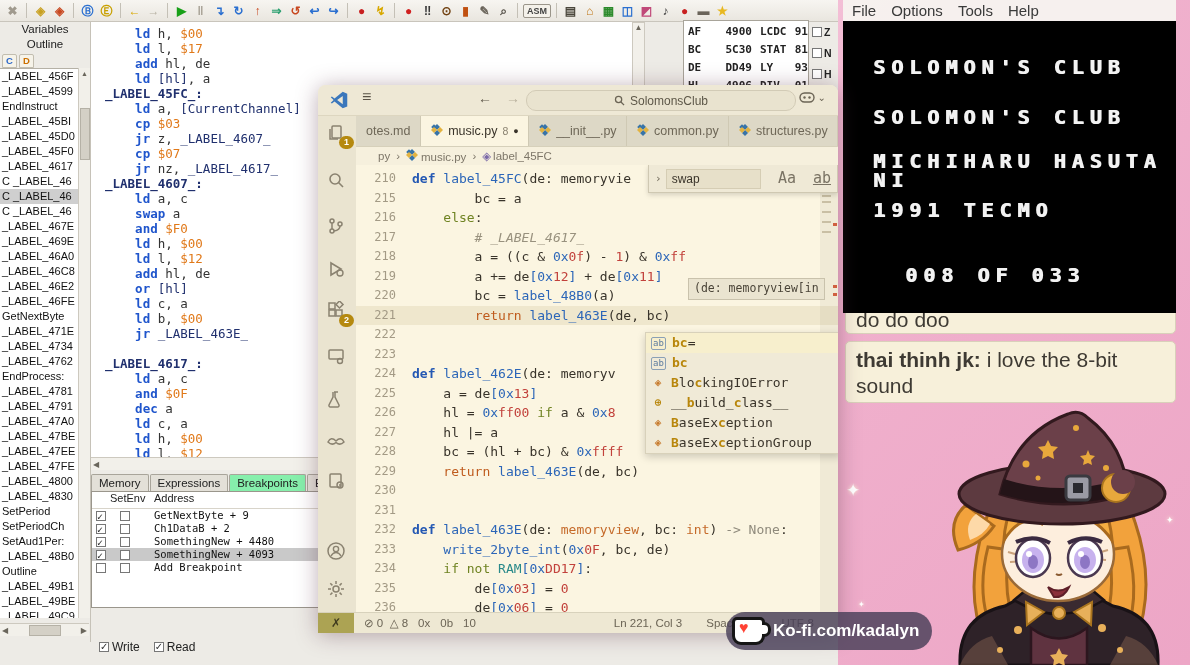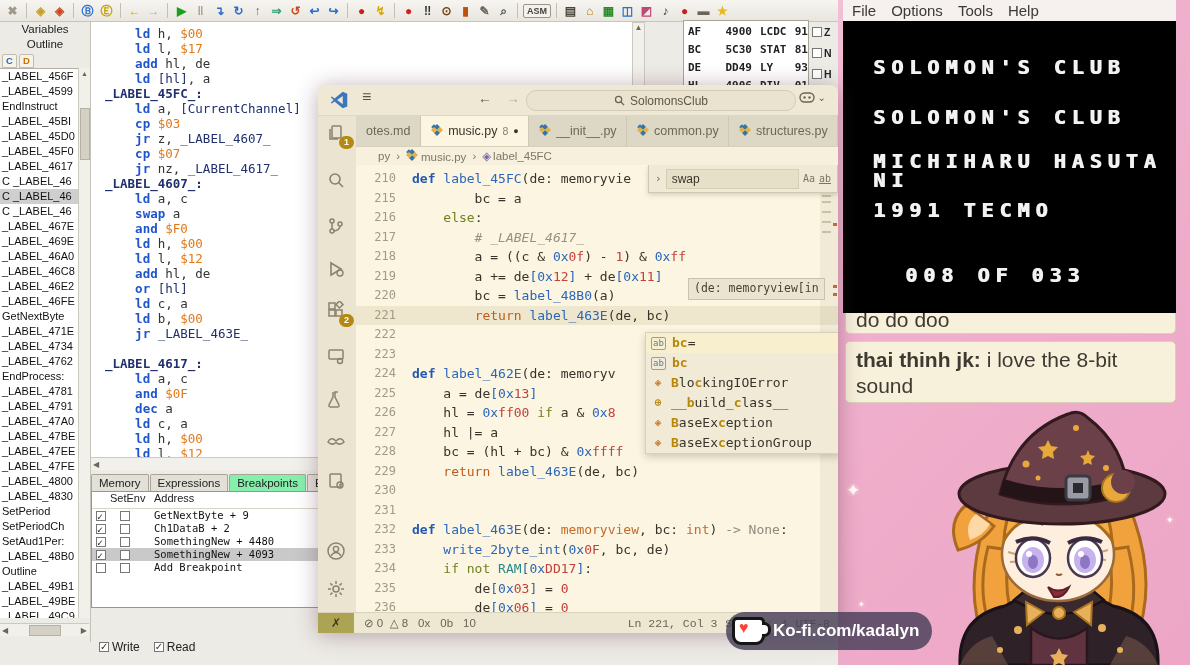--- a/index.html
+++ b/index.html
@@ -104,39 +104,39 @@
   .cmt{color:#98917e;font-style:italic;}
   .ret-none{color:#8f8a7c;}
   .minimap{position:absolute;right:0;top:0;bottom:0;width:18px;background:rgba(120,110,90,.08);}
   .mm-t{position:absolute;left:2px;width:9px;height:2px;background:#c9bfa4;}
   .mm-r{position:absolute;right:1px;width:4px;height:3px;background:#d06040;}
   .findw{position:absolute;top:0;left:292px;width:190px;height:28px;background:#efe9d6;border:1px solid #cfc8b2;
     border-top:none;box-shadow:0 2px 5px rgba(0,0,0,.15);display:flex;align-items:center;gap:4px;padding:0 6px;box-sizing:border-box;z-index:5;}
   .findw .tog{color:#6b6455;font-size:11px;}
   .findw input{flex:1;min-width:0;background:#e7e0c9;border:1px solid #d5cdb4;font-family:"Liberation Sans",sans-serif;
     font-size:12px;color:#3a342a;height:18px;padding:0 5px;outline:none;}
-  .findw .fico{font-size:10px;color:#7a7364;}
+  .findw .fico{font-size:15px;color:#7a7364;margin-left:13px;}
   .findw .fico.u{text-decoration:underline;}
   .paramhint{position:absolute;left:332px;top:113px;height:20px;background:#eae4d0;border:1px solid #c9c2ac;
     font-size:11.5px;color:#4a4438;line-height:18px;padding:0 5px;white-space:nowrap;z-index:4;}
   .suggest{position:absolute;left:289px;top:167px;width:194px;background:#f0ead7;border:1px solid #d8d1ba;
     box-shadow:0 3px 8px rgba(0,0,0,.18);z-index:6;font-size:13px;}
   .sg-row{display:flex;align-items:center;gap:5px;height:20px;padding:0 4px;color:#3a342a;}
   .sg-row.sel{background:#f7efcd;}
   .sg-ic{width:16px;flex:none;text-align:center;font-size:11px;}
   .sg-ic.w{color:#5b7a9e;font-size:9px;border:1px solid #8aa0b5;border-radius:2px;width:13px;height:11px;line-height:11px;margin:0 1px;}
   .sg-ic.c{color:#c77b2e;}
   .sg-ic.m{color:#7e5bb5;}
   .sg-row .m{color:#b8860b;font-weight:bold;}
   .vsc-status{position:absolute;left:0;bottom:0;width:100%;height:20px;background:#eee8d3;border-top:1px solid #d8d2bc;
     display:flex;align-items:center;font-size:11.5px;color:#6b6455;}
   .remote-chip{width:36px;height:20px;background:#aca353;color:#3f3a1e;text-align:center;line-height:20px;font-size:12px;flex:none;}
   .st-it{margin-left:10px;white-space:nowrap;}
   .st-sp{flex:1;}
-  .st-r{margin-right:8px;white-space:nowrap;font-family:Liberation Mono, monospace;}
+  .st-r{margin-right:24px;white-space:nowrap;}
   
   #emu{position:absolute;left:843px;top:0;width:333px;height:313px;z-index:2;}
   .emu-menu{height:21px;background:rgba(246,244,240,.93);display:flex;align-items:center;gap:15px;
     padding-left:9px;font-size:15px;color:#3a3a3a;border-bottom:1px solid #d8d4cc;}
   .emu-screen{position:absolute;left:0;top:21px;right:0;bottom:0;background:#000;color:#f2f2f2;
     font-family:"DejaVu Sans Mono",monospace;font-weight:bold;font-size:20px;letter-spacing:6px;}
   .gl{position:absolute;left:30px;white-space:nowrap;text-shadow:1px 0 currentColor;}
   
   .chat-msg{position:absolute;left:845px;width:331px;background:#f7f0da;border:1px solid #d9d0ba;border-radius:5px;
     font-size:21px;color:#3e3a33;padding:5px 10px;box-sizing:border-box;z-index:1;line-height:26px;}

